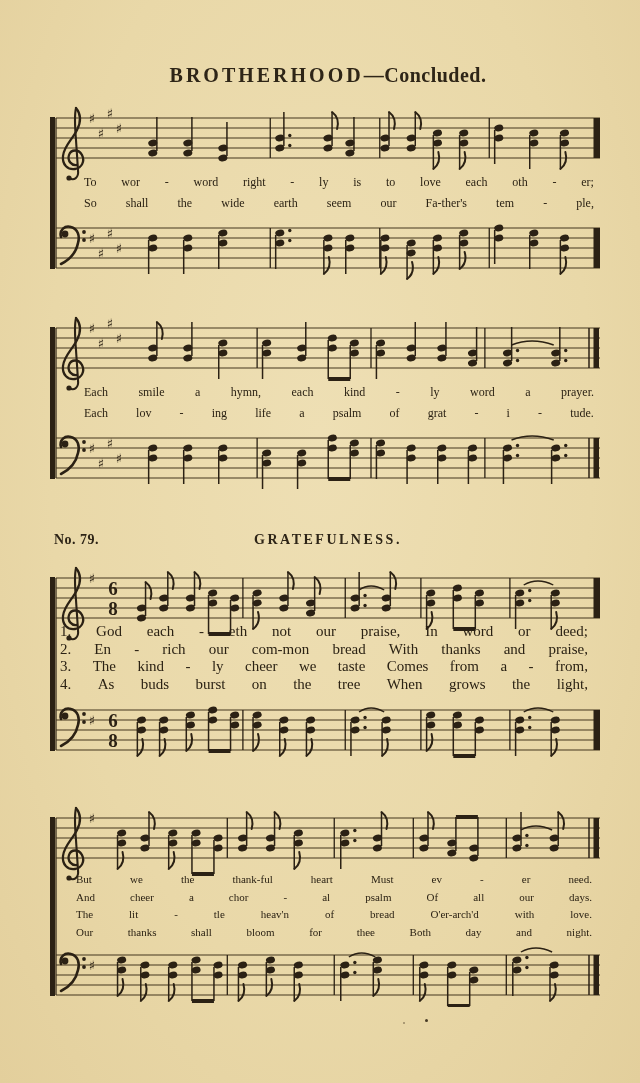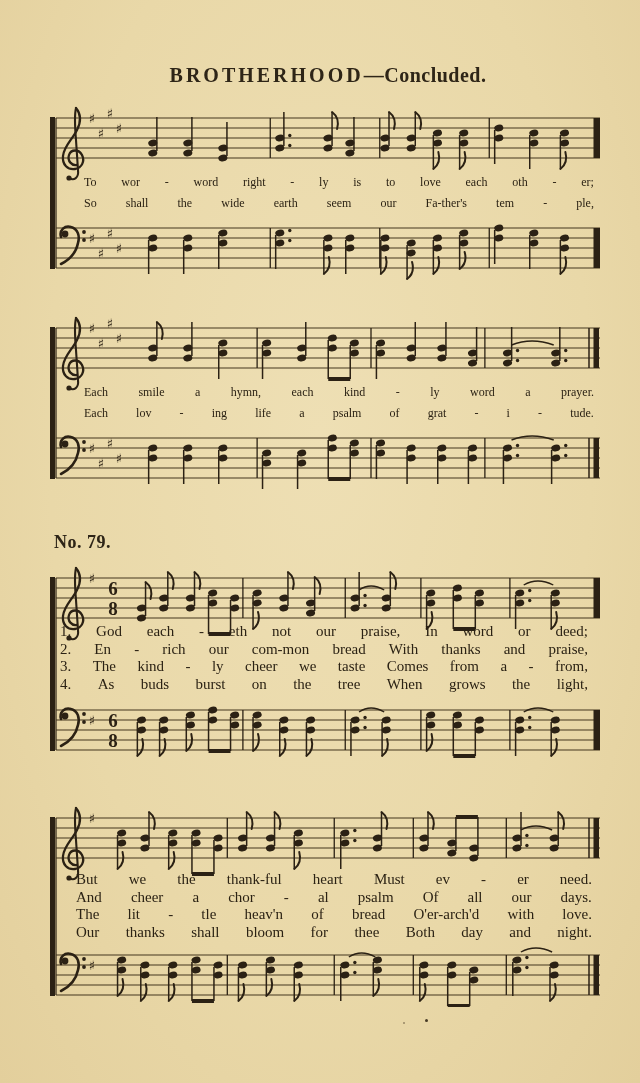--- a/index.html
+++ b/index.html
@@ -10,35 +10,35 @@
     color:#2e2517;
   }
   .page{position:absolute;left:0;top:0;width:640px;height:1083px;}
   .content{position:absolute;left:48px;top:0;width:560px;height:1083px;}
   .title-row{
     position:absolute;left:0;top:64px;width:560px;text-align:center;
     font-size:20px;white-space:nowrap;
   }
   .title-main{letter-spacing:3px;font-weight:600;}
   .title-sub{letter-spacing:0.5px;font-weight:600;}
-  .section-row{position:absolute;left:0;top:532px;width:560px;height:24px;font-size:18px;}
+  .section-row{position:absolute;left:0;top:532px;width:560px;height:24px;font-size:14px;}
   .section-number{position:absolute;left:6px;top:0;letter-spacing:0.5px;font-weight:600;}
   .section-title{position:absolute;left:0;top:0;width:100%;text-align:center;letter-spacing:2.5px;font-weight:600;}
   svg.system{position:absolute;left:0;display:block;}
   #sys0{top:100px;}
   #sys1{top:310px;}
   #sys2{top:560px;}
   #sys3{top:800px;}
   .lyrics{position:absolute;font-size:12px;color:#2b2214;}
   .lyrics .lline{display:flex;justify-content:space-between;white-space:nowrap;}
   .lyrics .lline span{display:inline-block;}
   #lyr0{left:36px;top:172px;width:510px;line-height:21px;}
   #lyr1{left:36px;top:382px;width:510px;line-height:21px;}
   #lyr2{left:12px;top:623px;width:528px;line-height:17.5px;font-size:15px;}
-  #lyr3{left:28px;top:871px;width:516px;line-height:17.5px;font-size:15px;}
+  #lyr3{left:28px;top:871px;width:516px;line-height:17.5px;font-size:11px;}
   .speck{position:absolute;background:#463a26;border-radius:50%;}
   .speck.a{left:377px;top:1019px;width:3px;height:3px;}
   .speck.b{left:355px;top:1022px;width:2px;height:2px;opacity:.5;}
 </style>
 </head>
 <body>
 
 <div class="page">
   <div class="content">
 
@@ -373,20 +373,21 @@
           <span>grat</span>
           <span>-</span>
           <span>i</span>
           <span>-</span>
           <span>tude.</span>
         </div>
       </div>
 
     <div class="section-row">
       <span class="section-number">No. 79.</span>
+      <span class="section-title">GRATEFULNESS.</span>
     </div>
 
     <svg id="sys2" class="system" width="560" height="202">
         <rect x="2" y="17" width="5" height="174" fill="#2b2114"></rect>
         <line x1="8" y1="18" x2="8" y2="190" stroke="#2b2114" stroke-width="1.2"></line>
         <g>
           <line x1="8" y1="18" x2="552" y2="18" stroke="#44371f" stroke-width="1.1"></line>
           <line x1="8" y1="28" x2="552" y2="28" stroke="#44371f" stroke-width="1.1"></line>
           <line x1="8" y1="38" x2="552" y2="38" stroke="#44371f" stroke-width="1.1"></line>
           <line x1="8" y1="48" x2="552" y2="48" stroke="#44371f" stroke-width="1.1"></line>

